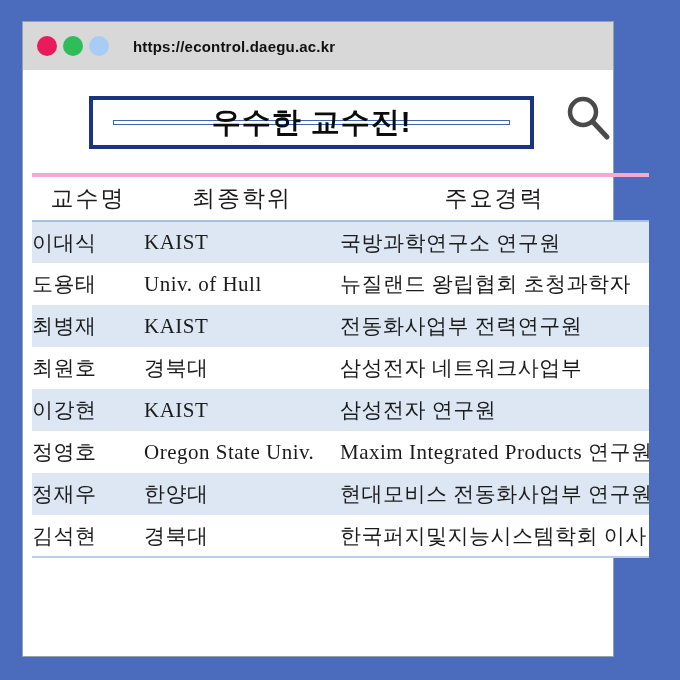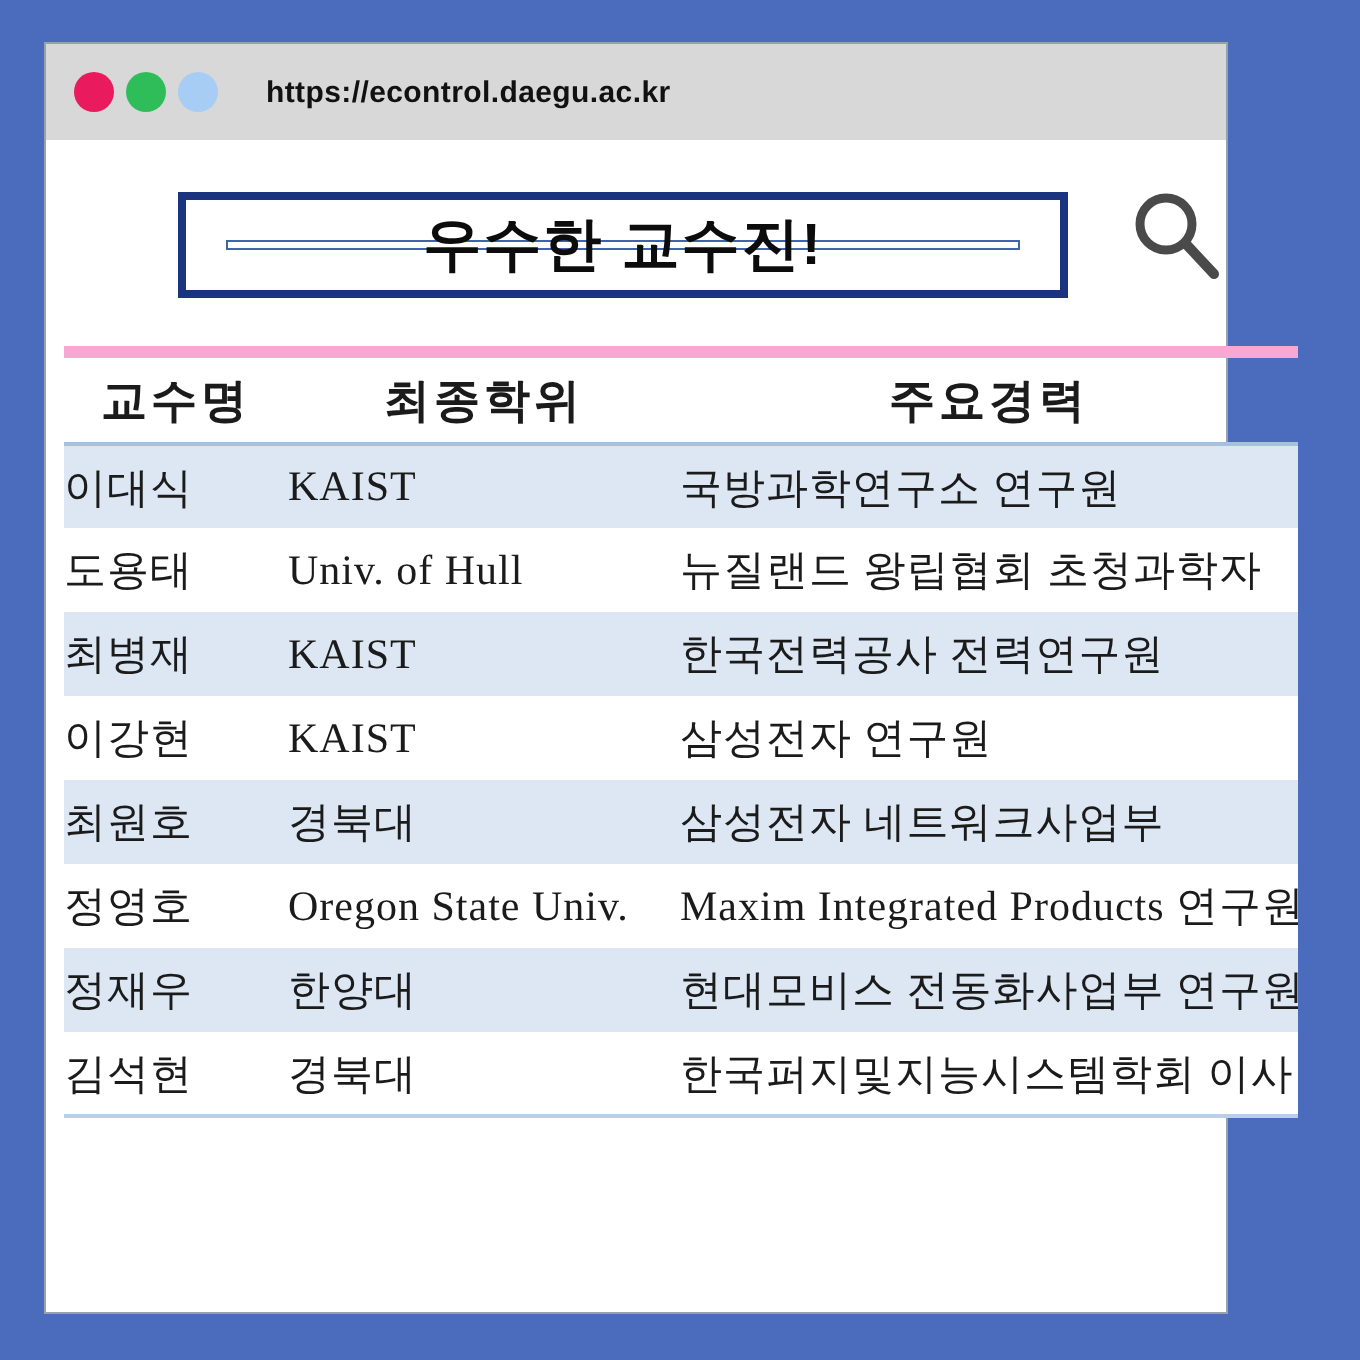--- a/index.html
+++ b/index.html
@@ -73,23 +73,23 @@
     font-family: "Liberation Serif", serif;
     color: #1b1b1b;
     table-layout: fixed;
   }
   col.c1 { width: 112px; }
   col.c2 { width: 196px; }
   col.c3 { width: 309px; }
   thead th {
     height: 46px;
     font-size: 23px;
-    font-weight: 700;
+    font-weight: 400;
     letter-spacing: 2px;
-    border-top: 6px solid #f9a8d4;
+    border-top: 4px solid #f9a8d4;
     border-bottom: 2px solid #a5c1de;
     text-align: center;
     vertical-align: middle;
   }
   tbody td {
     height: 42px;
     font-size: 21px;
     text-align: left;
     vertical-align: middle;
     letter-spacing: 0.5px;
@@ -148,31 +148,31 @@
             <td>국방과학연구소 연구원</td>
           </tr>
           <tr>
             <td>도용태</td>
             <td>Univ. of Hull</td>
             <td>뉴질랜드 왕립협회 초청과학자</td>
           </tr>
           <tr>
             <td>최병재</td>
             <td>KAIST</td>
-            <td>한국전력공사 전력연구원</td>
+            <td>전동화사업부 전력연구원</td>
+          </tr>
+          <tr>
+            <td>최원호</td>
+            <td>경북대</td>
+            <td>삼성전자 네트워크사업부</td>
           </tr>
           <tr>
             <td>이강현</td>
             <td>KAIST</td>
             <td>삼성전자 연구원</td>
-          </tr>
-          <tr>
-            <td>최원호</td>
-            <td>경북대</td>
-            <td>삼성전자 네트워크사업부</td>
           </tr>
           <tr>
             <td>정영호</td>
             <td>Oregon State Univ.</td>
             <td>Maxim Integrated Products 연구원</td>
           </tr>
           <tr>
             <td>정재우</td>
             <td>한양대</td>
             <td>현대모비스 전동화사업부 연구원</td>

